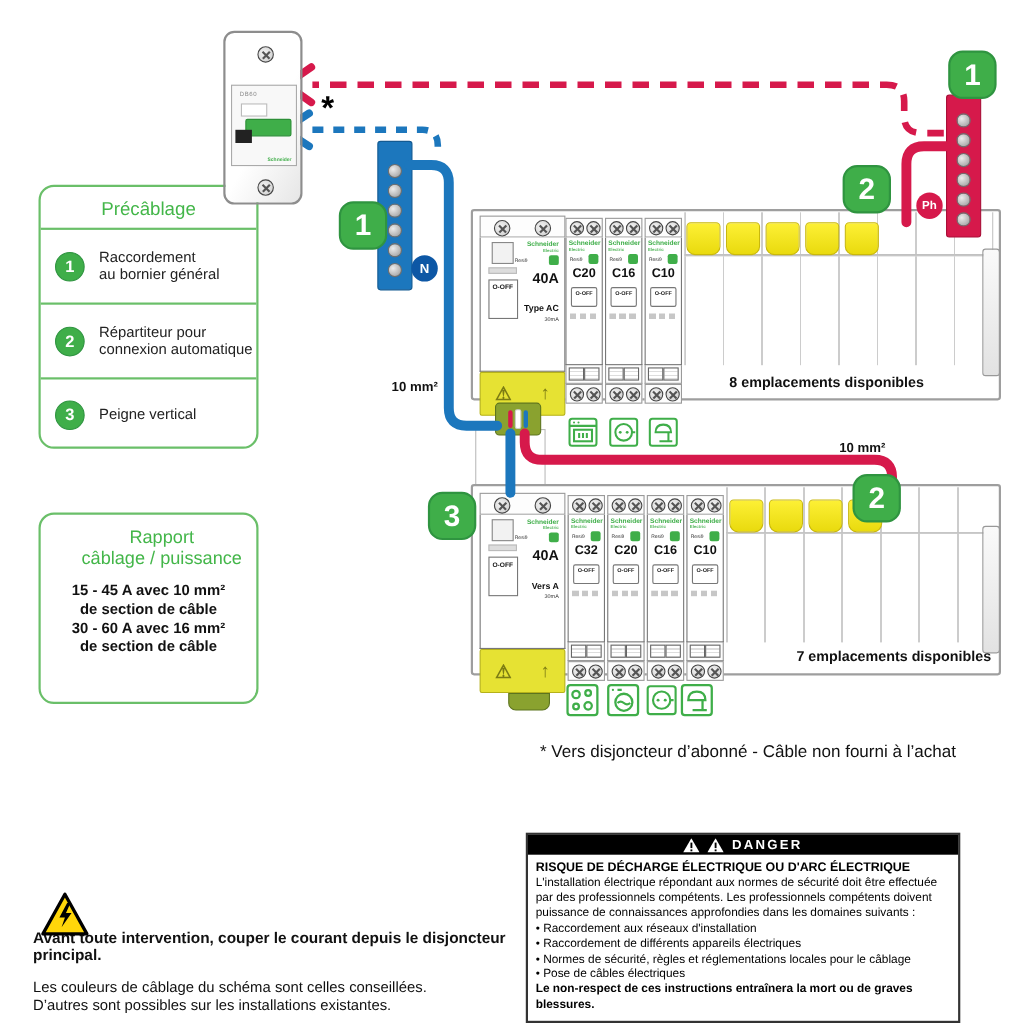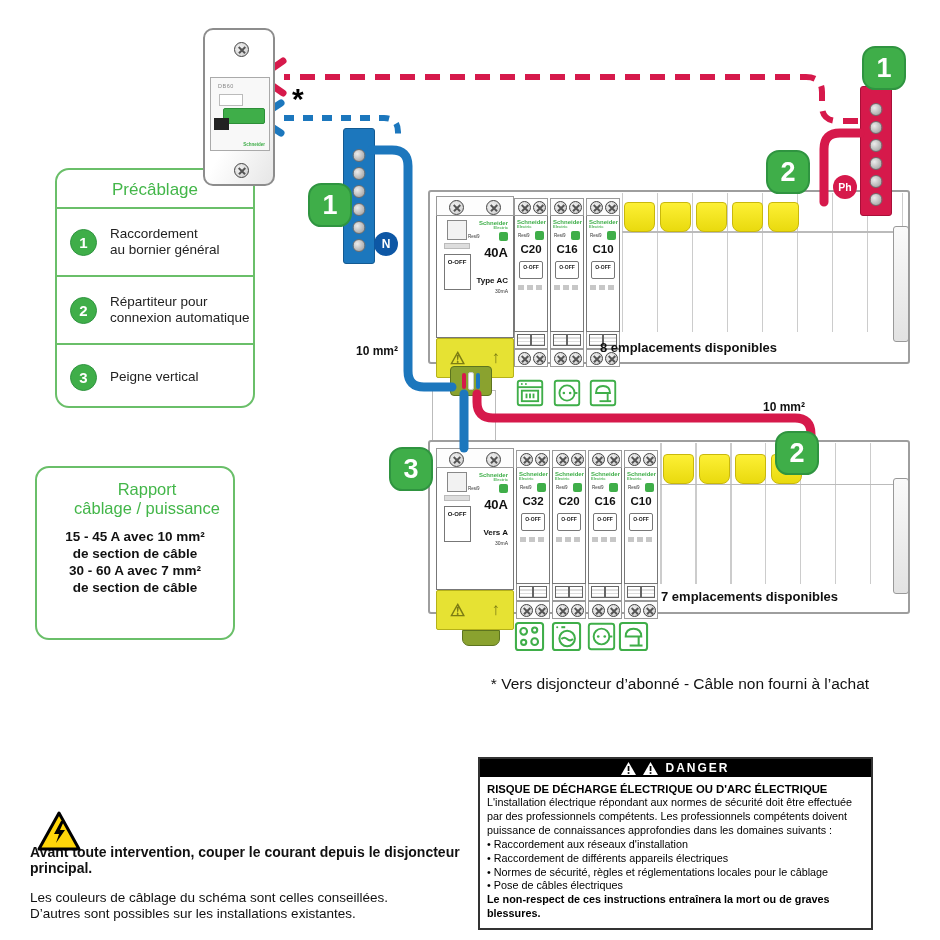--- a/index.html
+++ b/index.html
@@ -34,21 +34,21 @@
   .enclosure{position:absolute;background:#fff;border:2px solid #9e9e9e;border-radius:3px;z-index:2;box-sizing:border-box;}
   .combticks{position:absolute;background:repeating-linear-gradient(to right,#ccc 0 1.5px,transparent 1.5px 35px);
              border-bottom:1.5px solid #bbb;z-index:2;}
   .slots{position:absolute;border-top:1.5px solid #bbb;border-right:1.5px solid #ccc;z-index:2;
          background:repeating-linear-gradient(to right,#ccc 0 1.5px,transparent 1.5px 35px);}
   .endcap{position:absolute;width:16px;border:1.5px solid #999;border-radius:3px;
           background:linear-gradient(#fafafa,#e2e2e2);z-index:3;box-sizing:border-box;}
   .tab{position:absolute;width:31px;height:30px;background:linear-gradient(#fdf035,#e9da0e);
        border:1px solid #c9b80c;border-radius:4px 4px 8px 8px;z-index:4;box-sizing:border-box;}
   .connbox{position:absolute;border:1.5px solid #bbb;background:#fff;z-index:2;}
-  .avail{position:absolute;width:240px;text-align:left;font-size:13px;font-weight:bold;z-index:5;}
+  .avail{position:absolute;width:240px;text-align:right;font-size:13px;font-weight:bold;z-index:5;}
   .cable{position:absolute;width:68px;text-align:right;font-size:12px;font-weight:bold;z-index:5;}
   
   .module{position:absolute;z-index:3;}
   .screw{position:absolute;width:13px;height:13px;border:1.5px solid #444;border-radius:50%;
          background:radial-gradient(circle at 40% 40%,#f4f4f4,#c9c9c9);box-sizing:border-box;}
   .screw::before,.screw::after{content:"";position:absolute;left:50%;top:50%;width:9px;height:1.6px;background:#555;
          transform:translate(-50%,-50%) rotate(45deg);}
   .screw::after{transform:translate(-50%,-50%) rotate(-45deg);}
   .plate{position:relative;height:18px;background:#fdfdfd;border:1px solid #9a9a9a;box-sizing:border-box;}
   .mbody{position:relative;background:#fff;border:1px solid #777;border-top:none;box-sizing:border-box;}
@@ -107,21 +107,21 @@
   .dbody{padding:5px 7px 7px;font-size:10.8px;line-height:1.28;color:#000;}
   .dtitle{font-weight:bold;font-size:11.3px;}
   .dfoot{font-weight:bold;}
   svg.overlay{position:absolute;left:0;top:0;z-index:6;pointer-events:none;}
 </style>
 </head>
 <body>
 
 <div id="canvas">
 
-  <div class="lbox" style="top:168px;height:240px;margin-left:20px;">
+  <div class="lbox" style="top:168px;height:240px;">
     <div class="ltitle">Précâblage</div>
     <div class="ldiv"></div>
     <div class="litem" style="height:66px;">
       <div class="lnum">1</div>
       <div class="ltext">
         <div>Raccordement</div>
         <div>au bornier général</div>
       </div>
     </div>
     <div class="ldiv"></div>
@@ -142,21 +142,21 @@
   </div>
 
   <div class="lbox" style="top:466px;height:174px;">
     <div class="ltitle2">
       <div>Rapport</div>
       <div>câblage / puissance</div>
     </div>
     <div class="lb2body">
       <div>15 - 45 A avec 10 mm²</div>
       <div>de section de câble</div>
-      <div>30 - 60 A avec 7 mm²</div>
+      <div>30 - 60 A avec 16 mm²</div>
       <div>de section de câble</div>
     </div>
   </div>
 
   <div class="device">
     <span class="screw" style="left:29px;top:12px;width:15px;height:15px;"></span>
     <div class="dface">
       <div class="dlabel">DB60</div>
       <div class="dline"></div>
       <div class="dlever"></div>

